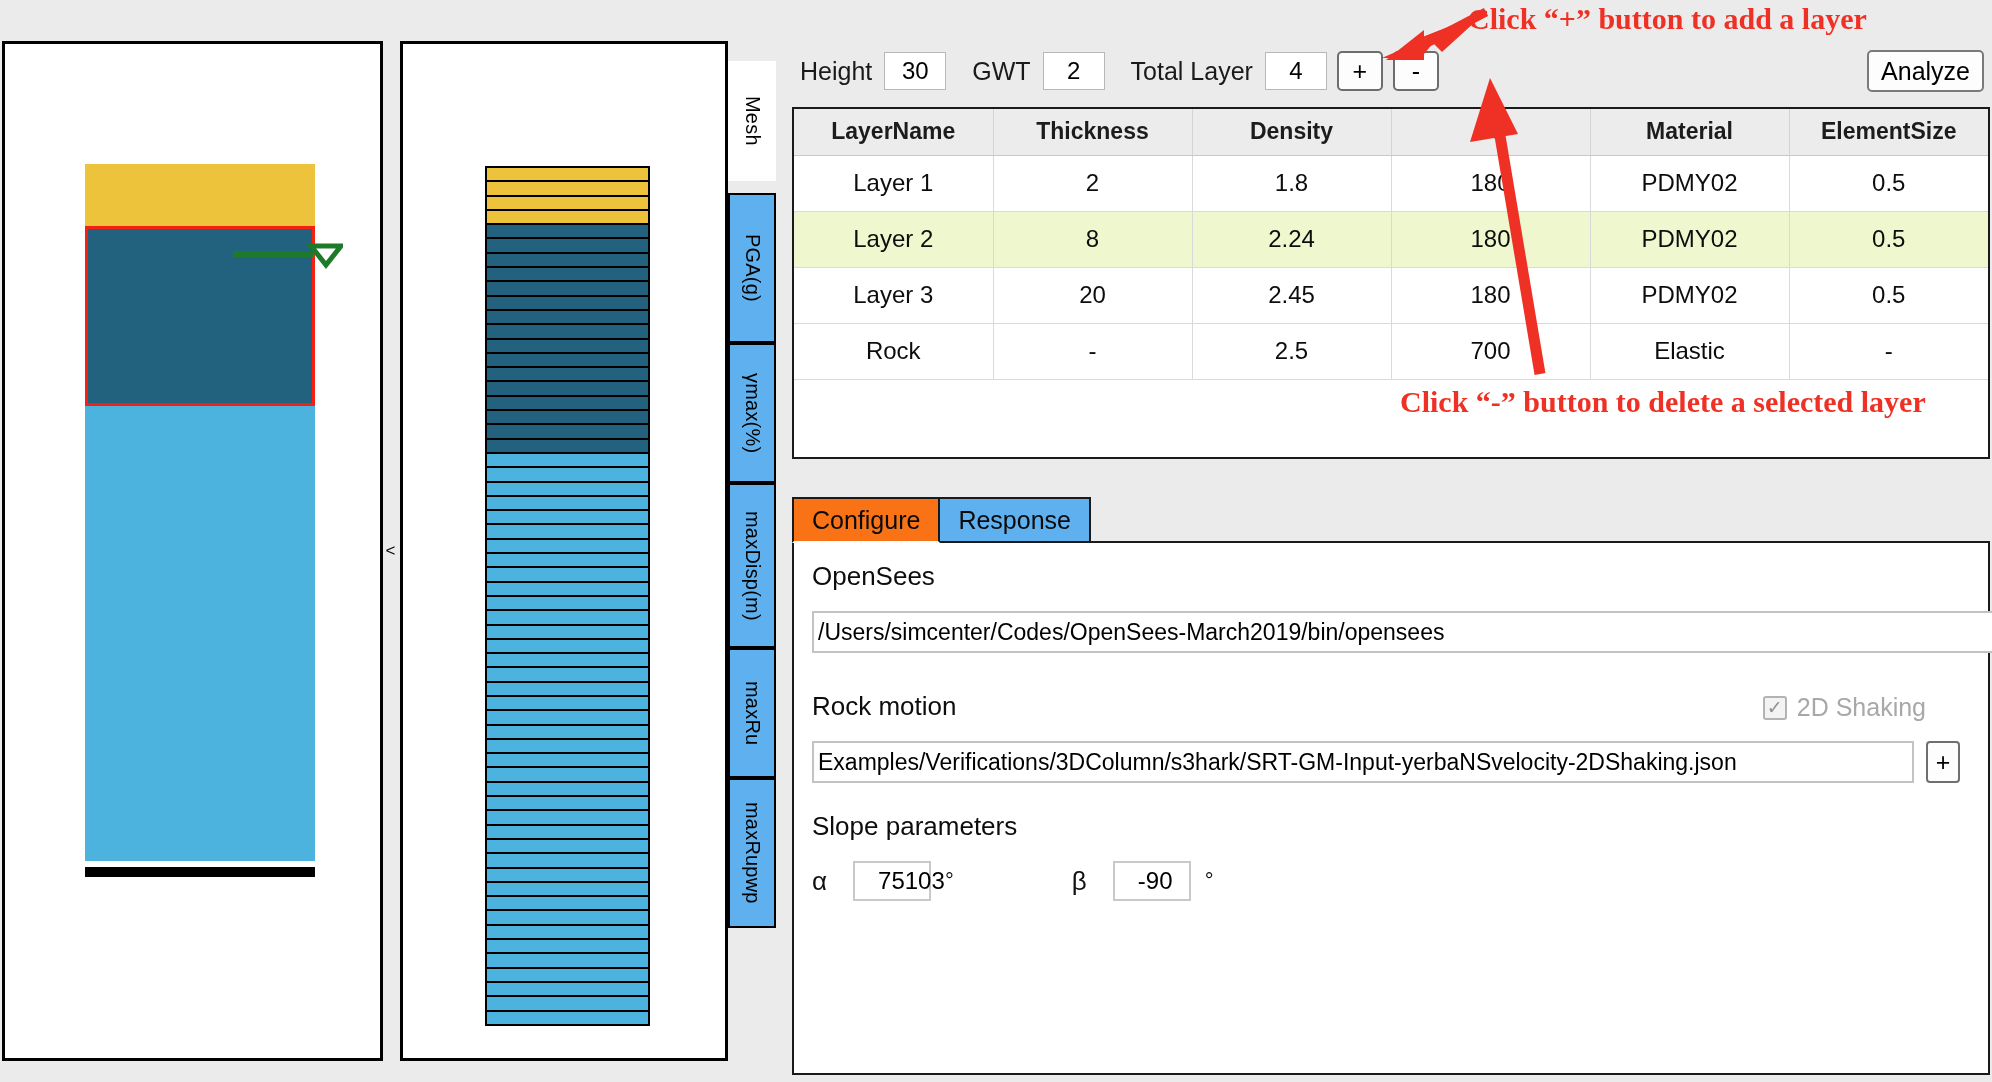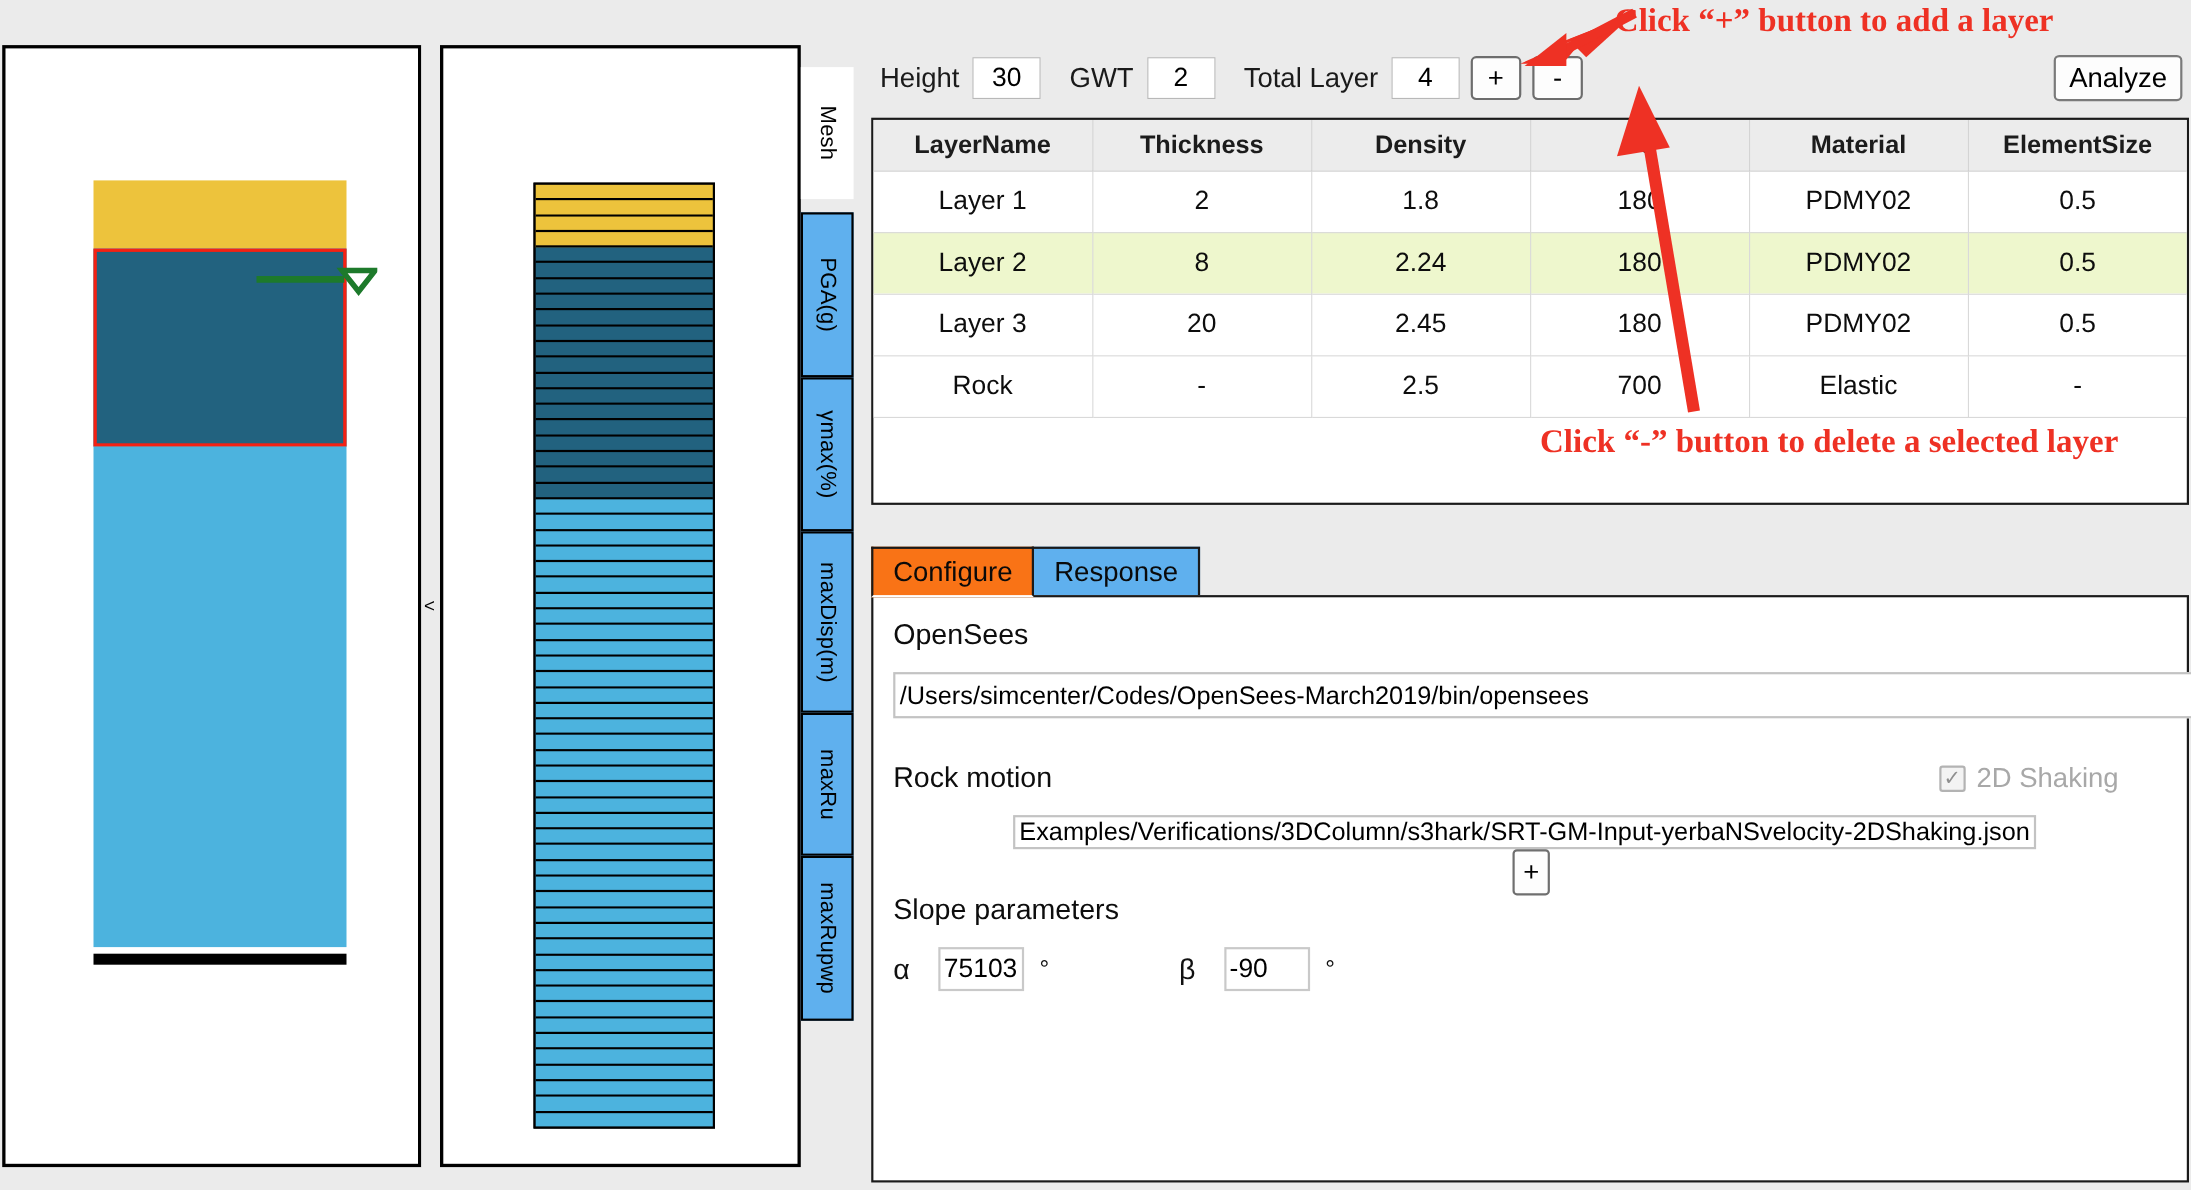--- a/index.html
+++ b/index.html
@@ -178,21 +178,21 @@
     width: 24px; height: 24px; border: 2px solid #b3b3b3;
     background: #f3f3f3; border-radius: 3px;
     display: flex; align-items: center; justify-content: center;
     font-size: 19px; color: #8f8f8f;
   }
   .chklabel { font-size: 25px; color: #a8a8a8; }
   .greek { font-size: 26px; color: #111; }
   .smallbox {
     width: 78px; height: 40px; background: #fff;
     border: 2px solid #c9c9c9; font-size: 24px;
-    display: flex; align-items: center; padding-left: 3px; color: #000;
+    display: flex; align-items: center; padding-left: 23px; color: #000;
   }
   .deg { font-size: 22px; color: #111; }
 
   
   .annot {
     position: absolute;
     font-family: "Liberation Serif", serif;
     font-weight: bold;
     color: #ee3124;
     font-size: 30px;
@@ -380,21 +380,21 @@
 
         <div style="position:absolute; left:18px; top:148px;">
           <div class="sec-title">Rock motion</div>
         </div>
 
         <div class="chkrow" style="position:absolute; right:62px; top:150px;">
           <div class="chkbox">✓</div>
           <div class="chklabel">2D Shaking</div>
         </div>
 
-        <div class="inputrow" style="position:absolute; left:18px; top:198px; width:1148px;flex-direction:column;">
+        <div class="inputrow" style="position:absolute; left:18px; top:198px; width:1148px;">
           <div class="pathbox">Examples/Verifications/3DColumn/s3hark/SRT-GM-Input-yerbaNSvelocity-2DShaking.json</div>
           <div class="plusbtn">+</div>
         </div>
 
         <div style="position:absolute; left:18px; top:268px;">
           <div class="sec-title">Slope parameters</div>
         </div>
 
         <div style="position:absolute; left:18px; top:318px; display:flex; align-items:center;">
           <span class="greek">α</span>

